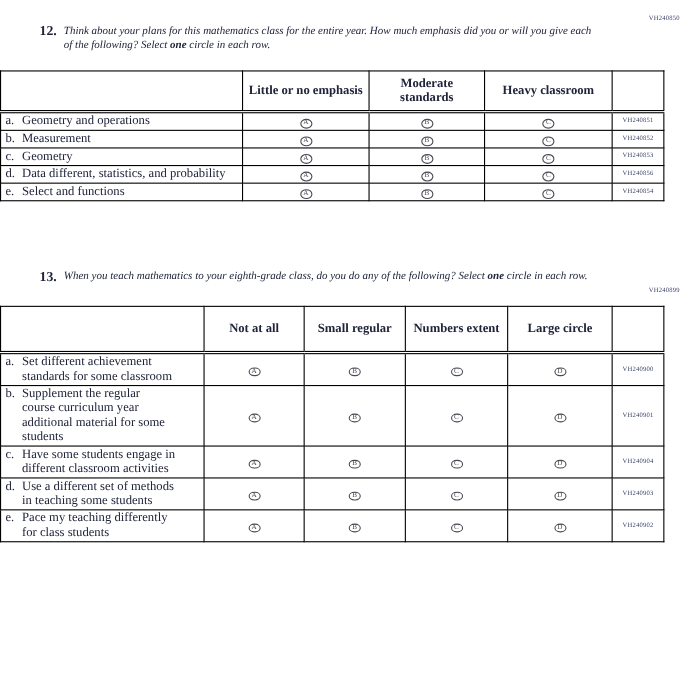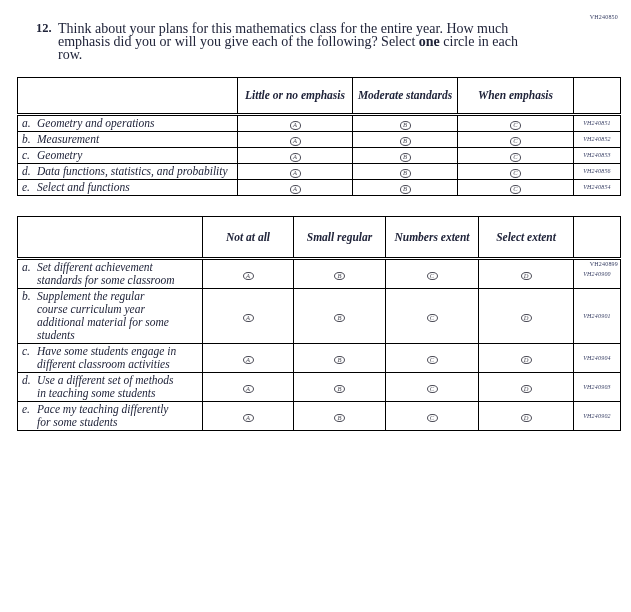--- a/index.html
+++ b/index.html
@@ -34,31 +34,30 @@
   .qnum {
     flex: none;
     width: 22px;
     font-weight: bold;
     font-size: 12.5px;
     line-height: 13px;
   }
   .qtext {
     margin: 0;
     max-width: 480px;
-    font-size: 14px;
+    font-size: 10px;
     line-height: 13px;
+    font-style: italic;
   }
 
   table.grid {
     border-collapse: collapse;
     table-layout: fixed;
     width: 603px;
-    margin-left: 17px;
     border: 1.5px solid var(--border);
-    font-style: italic;
   }
   .t12 { margin-top: 16px; }
   .t13 { margin-top: 20px; }
   .grid th, .grid td {
     border: 1px solid var(--border);
     font-size: 11.5px;
     line-height: 13px;
   }
   .grid thead th {
     border-bottom: 3px double var(--border);
@@ -122,21 +121,21 @@
           <col style="width:115px">
           <col style="width:105px">
           <col style="width:116px">
           <col style="width:47px">
       </colgroup>
       <thead>
           <tr>
             <th></th>
             <th>Little or no emphasis</th>
             <th>Moderate standards</th>
-            <th>When emphasis</th>
+            <th>Heavy classroom</th>
             <th></th>
           </tr>
         </thead>
       <tbody>
           <tr>
             <td class="stub">
               <div class="rowhead">
                 <span class="letter">a.</span>
                 <span class="label">Geometry and operations</span>
               </div>
@@ -167,21 +166,21 @@
             </td>
             <td class="optcell"><span class="bubble">A</span></td>
             <td class="optcell"><span class="bubble">B</span></td>
             <td class="optcell"><span class="bubble">C</span></td>
             <td class="codecell">VH240853</td>
           </tr>
           <tr>
             <td class="stub">
               <div class="rowhead">
                 <span class="letter">d.</span>
-                <span class="label">Data functions, statistics, and probability</span>
+                <span class="label">Data different, statistics, and probability</span>
               </div>
             </td>
             <td class="optcell"><span class="bubble">A</span></td>
             <td class="optcell"><span class="bubble">B</span></td>
             <td class="optcell"><span class="bubble">C</span></td>
             <td class="codecell">VH240856</td>
           </tr>
           <tr>
             <td class="stub">
               <div class="rowhead">
@@ -193,36 +192,40 @@
             <td class="optcell"><span class="bubble">B</span></td>
             <td class="optcell"><span class="bubble">C</span></td>
             <td class="codecell">VH240854</td>
           </tr>
         </tbody>
     </table>
   </section>
 
   <div class="qcode" id="code-q13">VH240899</div>
   <section>
+    <div class="prompt prompt-13">
+      <span class="qnum">13.</span>
+      <p class="qtext"><span>When you teach mathematics to your eighth-grade class, do you do any of the following? Select </span><b>one</b><span> circle in each row.</span></p>
+    </div>
     <table class="grid t13" id="grid-q13">
       <colgroup>
         <col style="width:185px">
           <col style="width:91px">
           <col style="width:92px">
           <col style="width:93px">
           <col style="width:95px">
           <col style="width:47px">
       </colgroup>
       <thead>
           <tr>
             <th></th>
             <th>Not at all</th>
             <th>Small regular</th>
             <th>Numbers extent</th>
-            <th>Select extent</th>
+            <th>Large circle</th>
             <th></th>
           </tr>
         </thead>
       <tbody>
           <tr>
             <td class="stub">
               <div class="rowhead">
                 <span class="letter">a.</span>
                 <span class="label">Set different achievement standards for some classroom</span>
               </div>
@@ -269,21 +272,21 @@
             <td class="optcell"><span class="bubble">A</span></td>
             <td class="optcell"><span class="bubble">B</span></td>
             <td class="optcell"><span class="bubble">C</span></td>
             <td class="optcell"><span class="bubble">D</span></td>
             <td class="codecell">VH240903</td>
           </tr>
           <tr>
             <td class="stub">
               <div class="rowhead">
                 <span class="letter">e.</span>
-                <span class="label">Pace my teaching differently for some students</span>
+                <span class="label">Pace my teaching differently for class students</span>
               </div>
             </td>
             <td class="optcell"><span class="bubble">A</span></td>
             <td class="optcell"><span class="bubble">B</span></td>
             <td class="optcell"><span class="bubble">C</span></td>
             <td class="optcell"><span class="bubble">D</span></td>
             <td class="codecell">VH240902</td>
           </tr>
         </tbody>
     </table>

